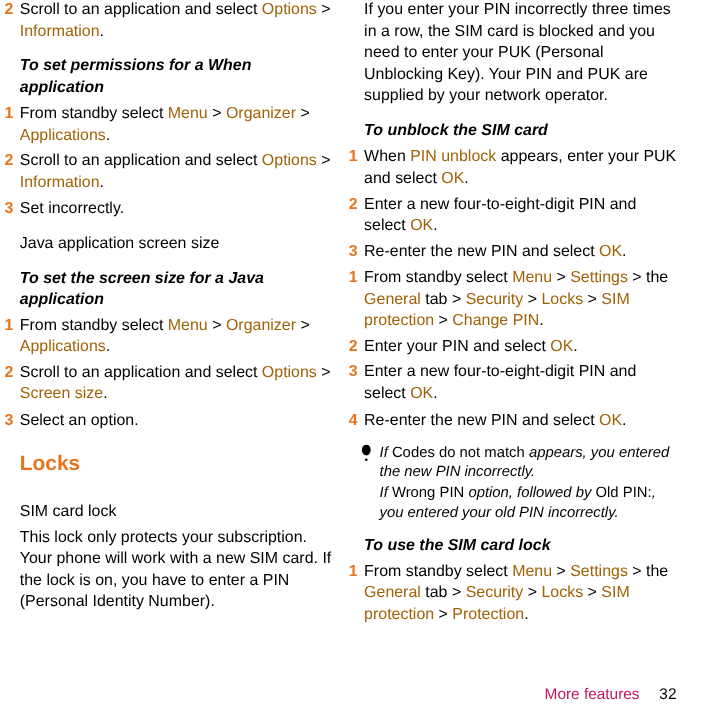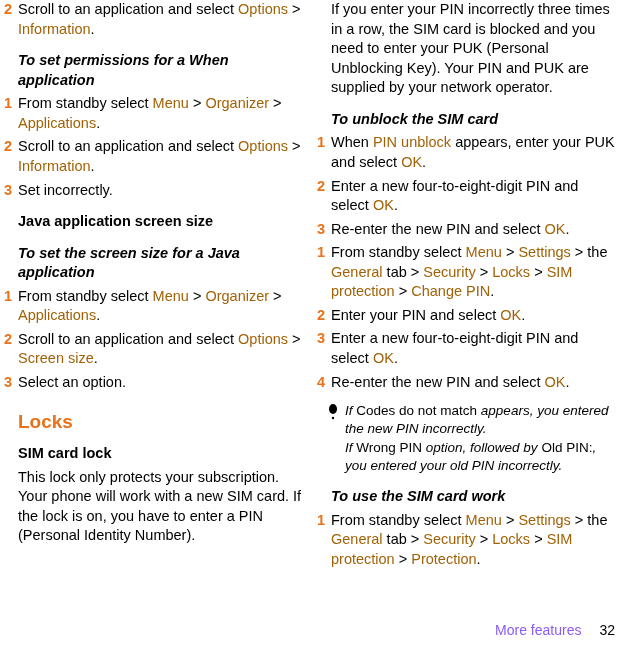--- a/index.html
+++ b/index.html
@@ -27,34 +27,34 @@
     width: 14px;
     flex-shrink: 0;
     font-weight: bold;
     color: #e8731a;
     font-size: 14.5px;
     margin-left: -14px;
   }
   .stepbody { flex: 1; }
   .orange { color: #a16207; }
   .hsub { font-weight: bold; font-style: italic; margin-top: 12px; margin-bottom: 4px; }
-  .hsubplain { font-weight: bold; margin-top: 12px; margin-bottom: 4px; }
+  .hsubplain { font-weight: normal; margin-top: 12px; margin-bottom: 4px; }
   .h2 { color: #e8731a; font-weight: bold; font-size: 19px; margin-top: 16px; margin-bottom: 6px; }
   .para { margin-bottom: 4px; }
   .notebox { display: flex; margin-top: 10px; margin-bottom: 10px; }
   .noteicon { width: 18px; flex-shrink: 0; padding-top: 2px; margin-left: -4px; }
   .notebody { flex: 1; font-style: italic; font-size: 13.5px; line-height: 1.35; }
   .footer {
     position: absolute;
     bottom: 12px;
     right: 22px;
     font-size: 14px;
     color: #000;
   }
-  .footer .section { color: #8b5cf6; margin-right: 18px; }
+  .footer .section { color: #be185d; margin-right: 18px; }
   .ital { font-style: italic; }
 </style>
 </head>
 <body>
 
 <div class="page">
 
   <div class="col">
     <div class="step">
       <div class="stepnum">2</div>
@@ -96,21 +96,21 @@
       <div class="stepbody">
         <span>Scroll to an application and select </span><span class="orange">Options</span><span> &gt; </span><span class="orange">Screen size</span><span>.</span>
       </div>
     </div>
     <div class="step">
       <div class="stepnum">3</div>
       <div class="stepbody">Select an option.</div>
     </div>
 
     <div class="h2">Locks</div>
-    <div class="hsubplain" style="margin-top:10px">SIM card lock</div>
+    <div class="hsubplain" style="margin-top:22px">SIM card lock</div>
     <div class="para">This lock only protects your subscription. Your phone will work with a new SIM card. If the lock is on, you have to enter a PIN (Personal Identity Number).</div>
   </div>
 
   <div class="col">
     <div class="para">If you enter your PIN incorrectly three times in a row, the SIM card is blocked and you need to enter your PUK (Personal Unblocking Key). Your PIN and PUK are supplied by your network operator.</div>
 
     <div class="hsub">To unblock the SIM card</div>
     <div class="step">
       <div class="stepnum">1</div>
       <div class="stepbody">
@@ -161,21 +161,21 @@
             <ellipse cx="6" cy="5" rx="4" ry="5" fill="#000"></ellipse>
             <circle cx="6" cy="14" r="1.2" fill="#000"></circle>
           </svg>
       </div>
       <div class="notebody">
         <span class="ital">If </span><span style="font-style:normal">Codes do not match</span><span class="ital"> appears, you entered the new PIN incorrectly.</span><br>
         <span class="ital">If </span><span style="font-style:normal">Wrong PIN</span><span class="ital"> option, followed by </span><span style="font-style:normal">Old PIN:</span><span class="ital">, you entered your old PIN incorrectly.</span>
       </div>
     </div>
 
-    <div class="hsub">To use the SIM card work</div>
+    <div class="hsub">To use the SIM card lock</div>
     <div class="step">
       <div class="stepnum">1</div>
       <div class="stepbody">
         <span>From standby select </span><span class="orange">Menu</span><span> &gt; </span><span class="orange">Settings</span><span> &gt; the </span><span class="orange">General</span><span> tab &gt; </span><span class="orange">Security</span><span> &gt; </span><span class="orange">Locks</span><span> &gt; </span><span class="orange">SIM protection</span><span> &gt; </span><span class="orange">Protection</span><span>.</span>
       </div>
     </div>
   </div>
 </div>
 
 <div class="footer">

